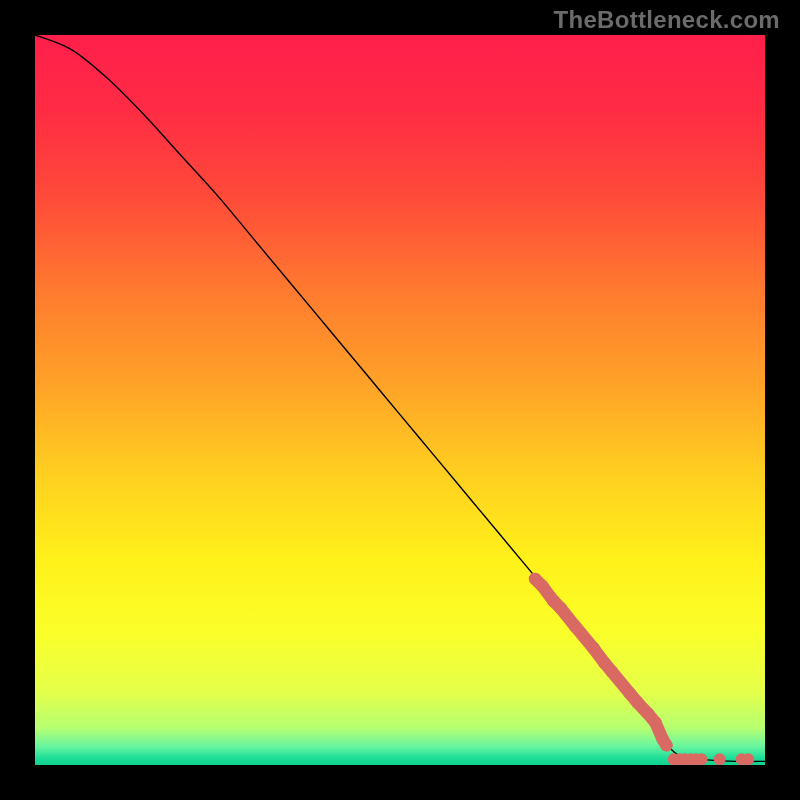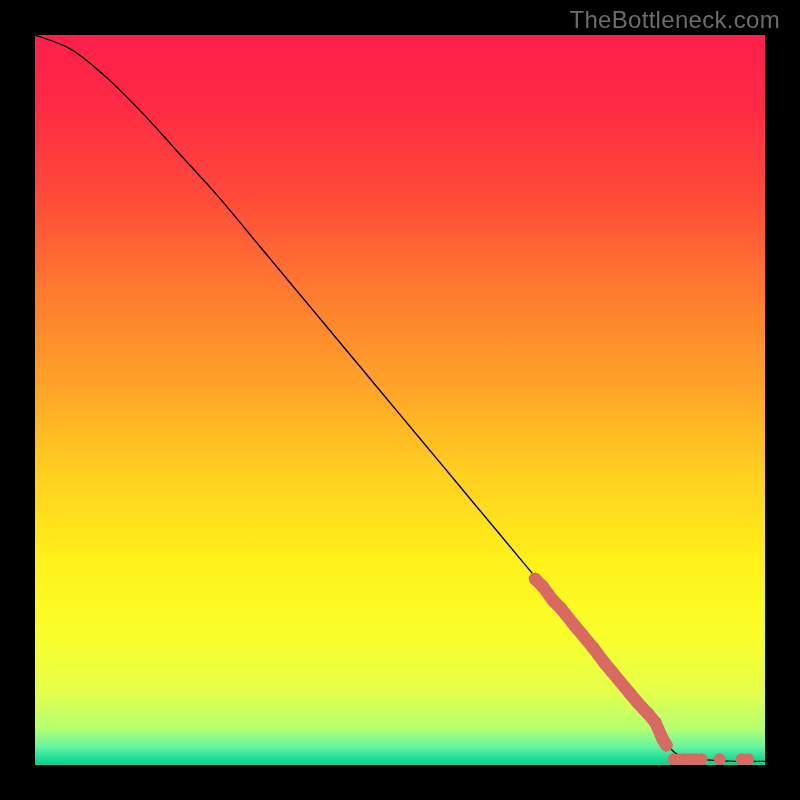--- a/index.html
+++ b/index.html
@@ -29,21 +29,21 @@
     display: block;
     width: 100%;
     height: 100%;
   }
   .watermark {
     position: absolute;
     top: 6px;
     right: 20px;
     color: #6b6b6b;
     font-size: 24px;
-    font-weight: 400;
+    font-weight: 700;
     letter-spacing: 0.3px;
     user-select: none;
   }
 </style>
 </head>
 <body>
 
 <div class="stage">
 
   <div class="watermark">TheBottleneck.com</div>

